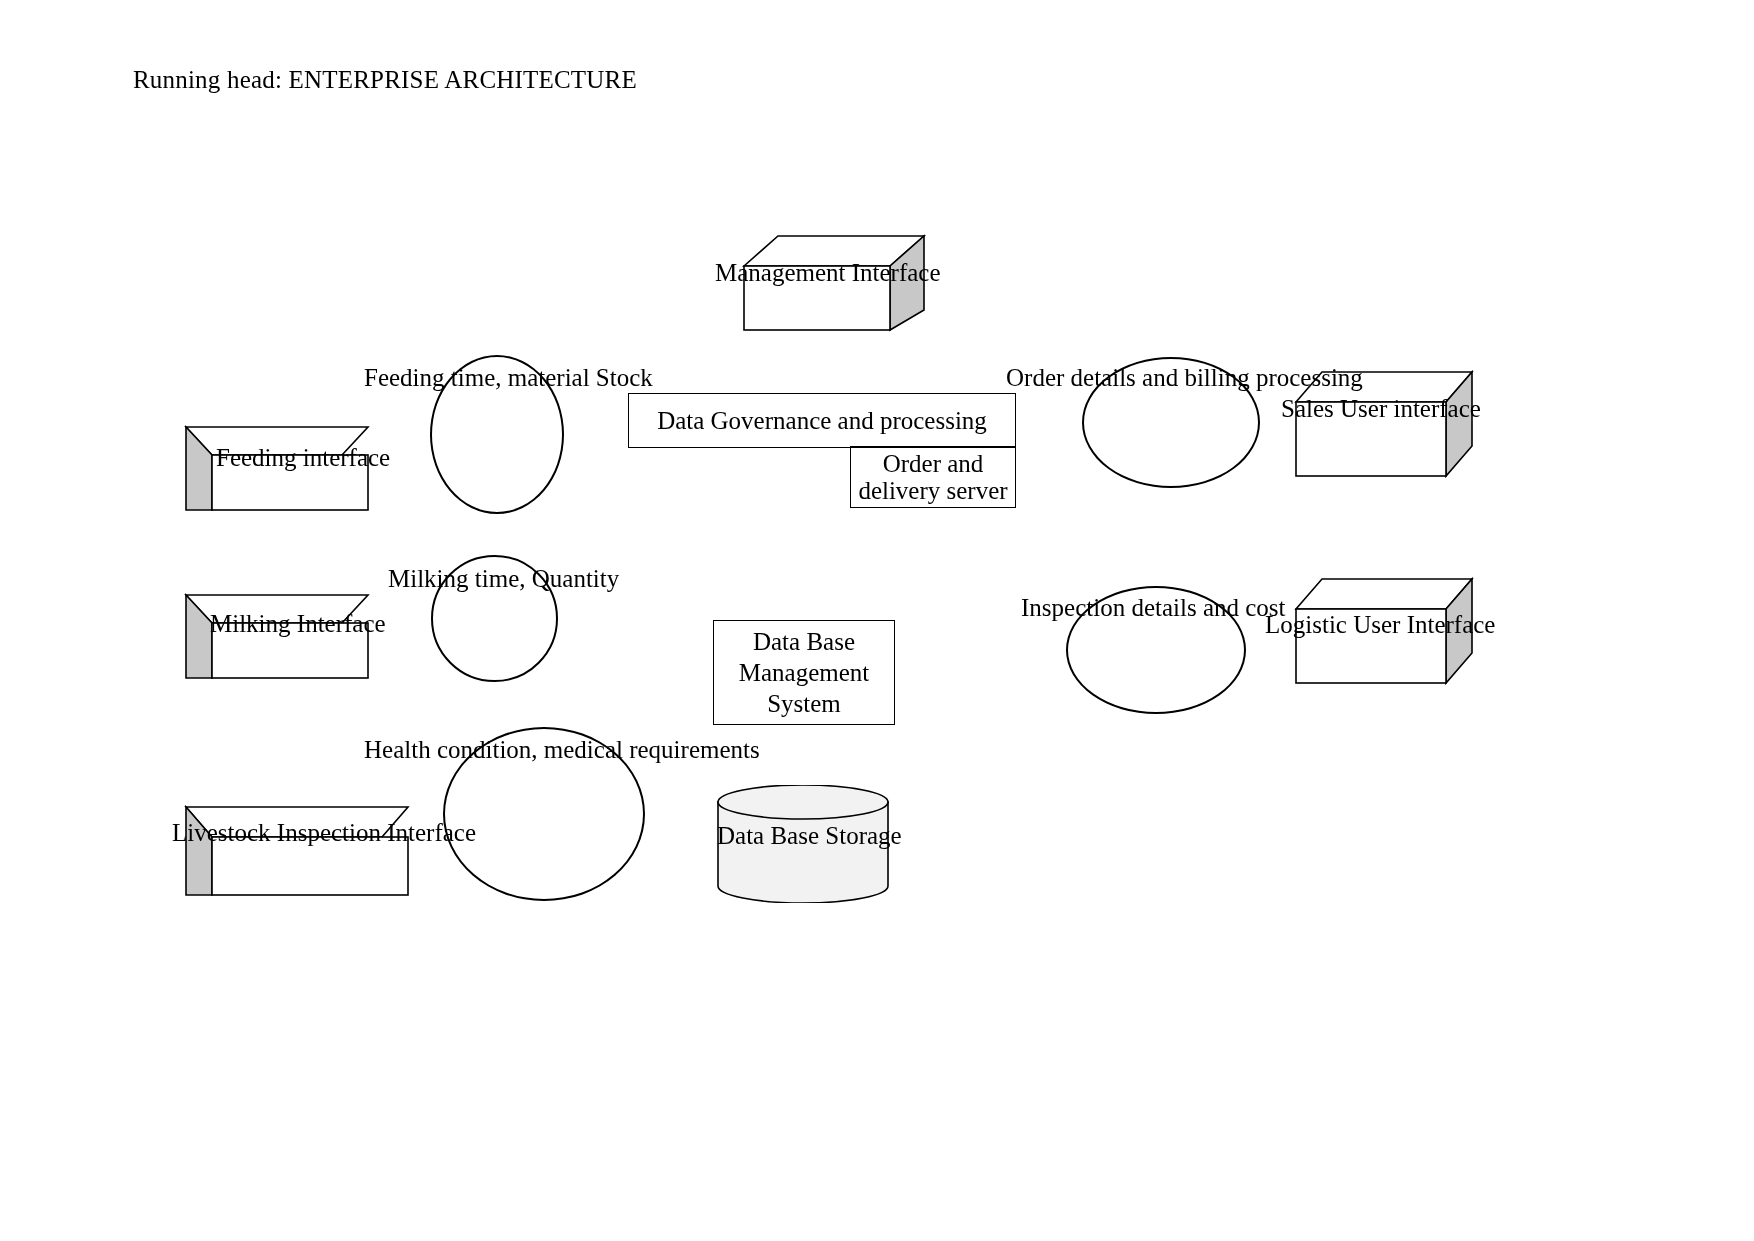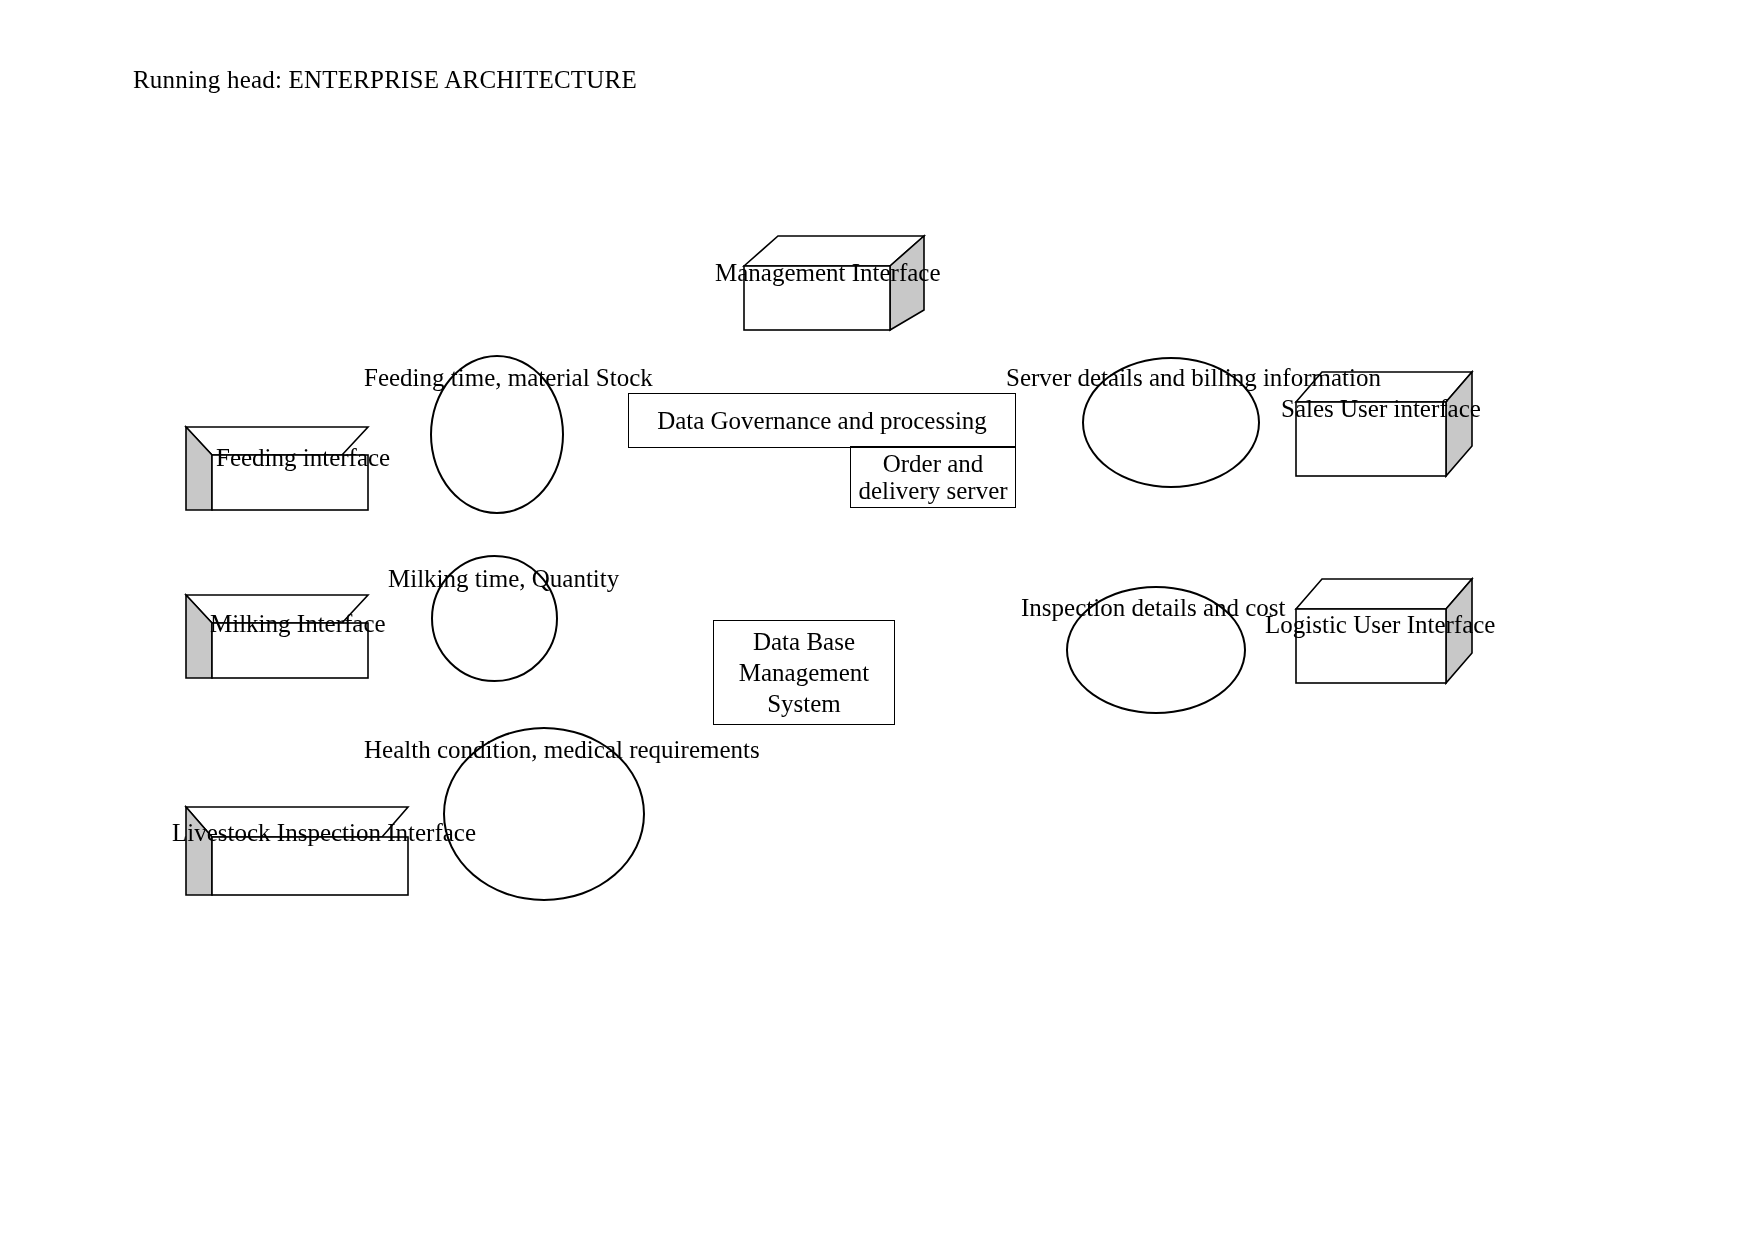--- a/index.html
+++ b/index.html
@@ -103,26 +103,33 @@
 
   <div class="ellipse" style="left:430px;top:355px;width:130px;height:155px;"></div>
   <div class="ellipse" style="left:431px;top:555px;width:123px;height:123px;"></div>
   <div class="ellipse" style="left:443px;top:727px;width:198px;height:170px;"></div>
   <div class="ellipse" style="left:1082px;top:357px;width:174px;height:127px;"></div>
   <div class="ellipse" style="left:1066px;top:586px;width:176px;height:124px;"></div>
 
   <div class="flow-label" style="left:364px;top:365px;">Feeding time, material Stock</div>
   <div class="flow-label" style="left:388px;top:566px;">Milking time, Quantity</div>
   <div class="flow-label" style="left:364px;top:737px;">Health condition, medical requirements</div>
-  <div class="flow-label" style="left:1006px;top:365px;">Server details and billing information</div>
+  <div class="flow-label" style="left:1006px;top:365px;">Order details and billing processing</div>
   <div class="flow-label" style="left:1021px;top:595px;">Inspection details and cost</div>
 
   <div class="gov">
     <div class="gov-head">Data Governance and processing</div>
     <div class="gov-row">
       <div class="gov-cell right">Order and delivery server</div>
     </div>
   </div>
 
   <div class="plainbox" style="left:713px;top:620px;width:182px;height:105px;">Data Base Management System</div>
 
+  <div class="cyl" style="left:717px;top:785px;width:172px;height:118px;">
+    <svg width="172" height="118" viewBox="0 0 172 118">
+      <path d="M1,17 L1,101 A85,17 0 0 0 171,101 L171,17 Z" fill="#f2f2f2" stroke="#000" stroke-width="1.6"></path>
+      <ellipse cx="86" cy="17" rx="85" ry="17" fill="#f2f2f2" stroke="#000" stroke-width="1.6"></ellipse>
+    </svg>
+    <span class="lbl" style="left:0px;top:37px;">Data Base Storage</span>
+  </div>
 
 </div>
 
 </body></html>

